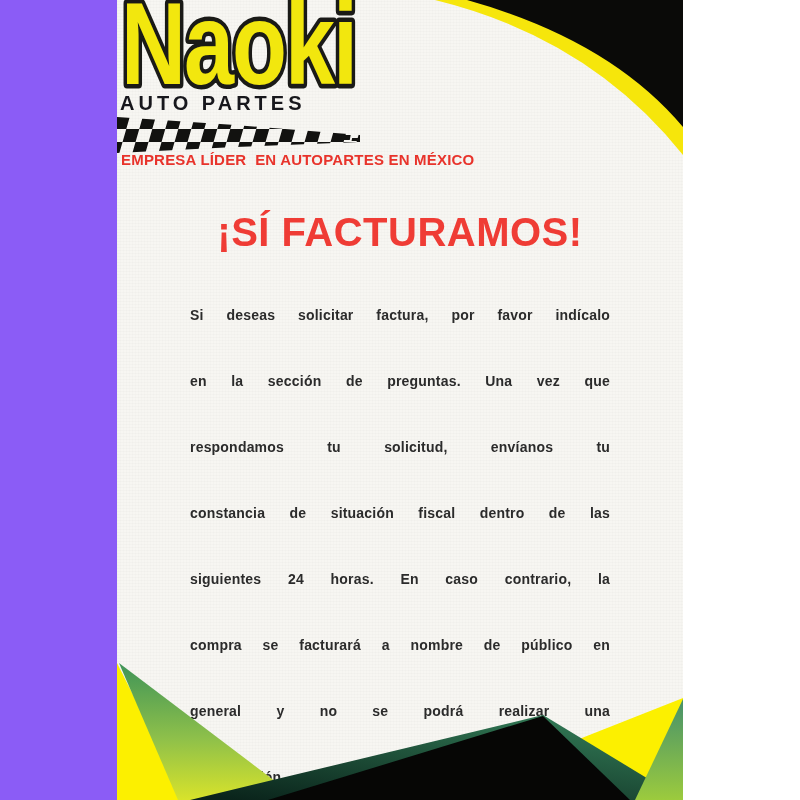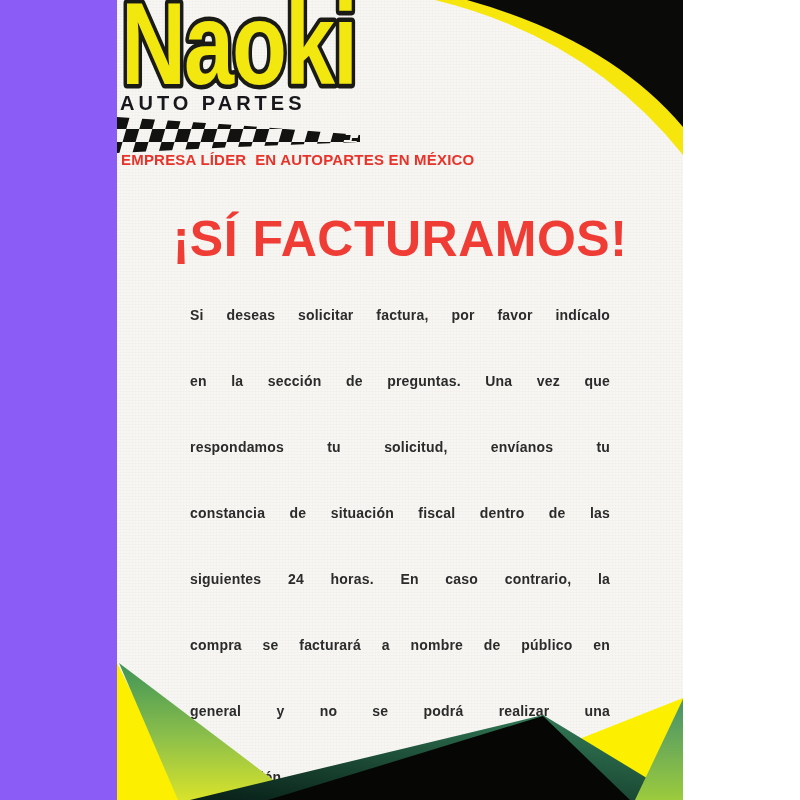--- a/index.html
+++ b/index.html
@@ -32,21 +32,21 @@
   }
   .flag-svg{position:absolute;left:0;top:116px;width:245px;height:38px;}
   .brand-tagline{
     position:absolute;left:4px;top:151px;
     font-size:15px;font-weight:700;color:#e8332b;
     letter-spacing:0.2px;white-space:pre;
   }
   .heading{
     position:absolute;left:0;top:210px;width:566px;
     text-align:center;margin:0;
-    font-size:50px;font-weight:700;color:#ef3c35;
+    font-size:40px;font-weight:700;color:#ef3c35;
     letter-spacing:0.5px;
   }
   .body-text{
     position:absolute;left:73px;top:282px;width:420px;margin:0;
     font-size:14px;font-weight:700;color:#2b2b2b;
     line-height:66px;
     white-space:pre-line;
     text-align:justify;
     text-align-last:justify;
     letter-spacing:0.2px;

